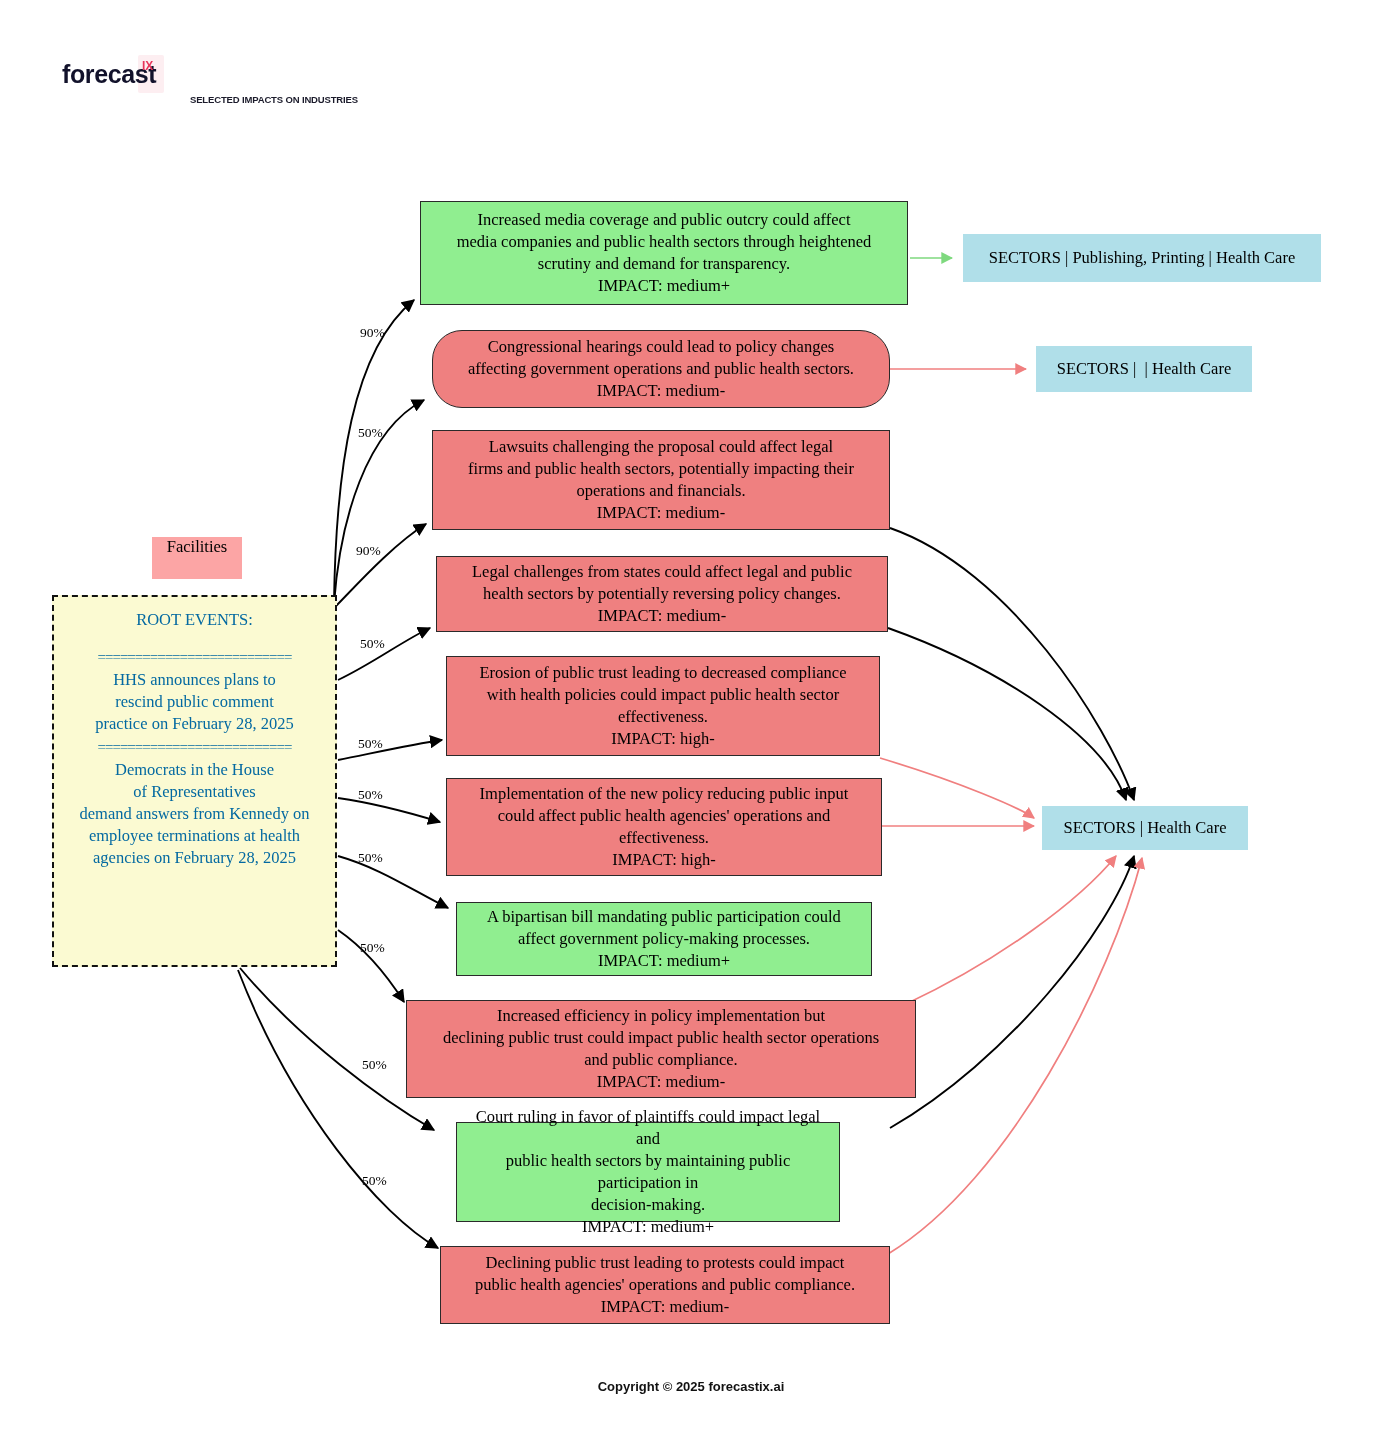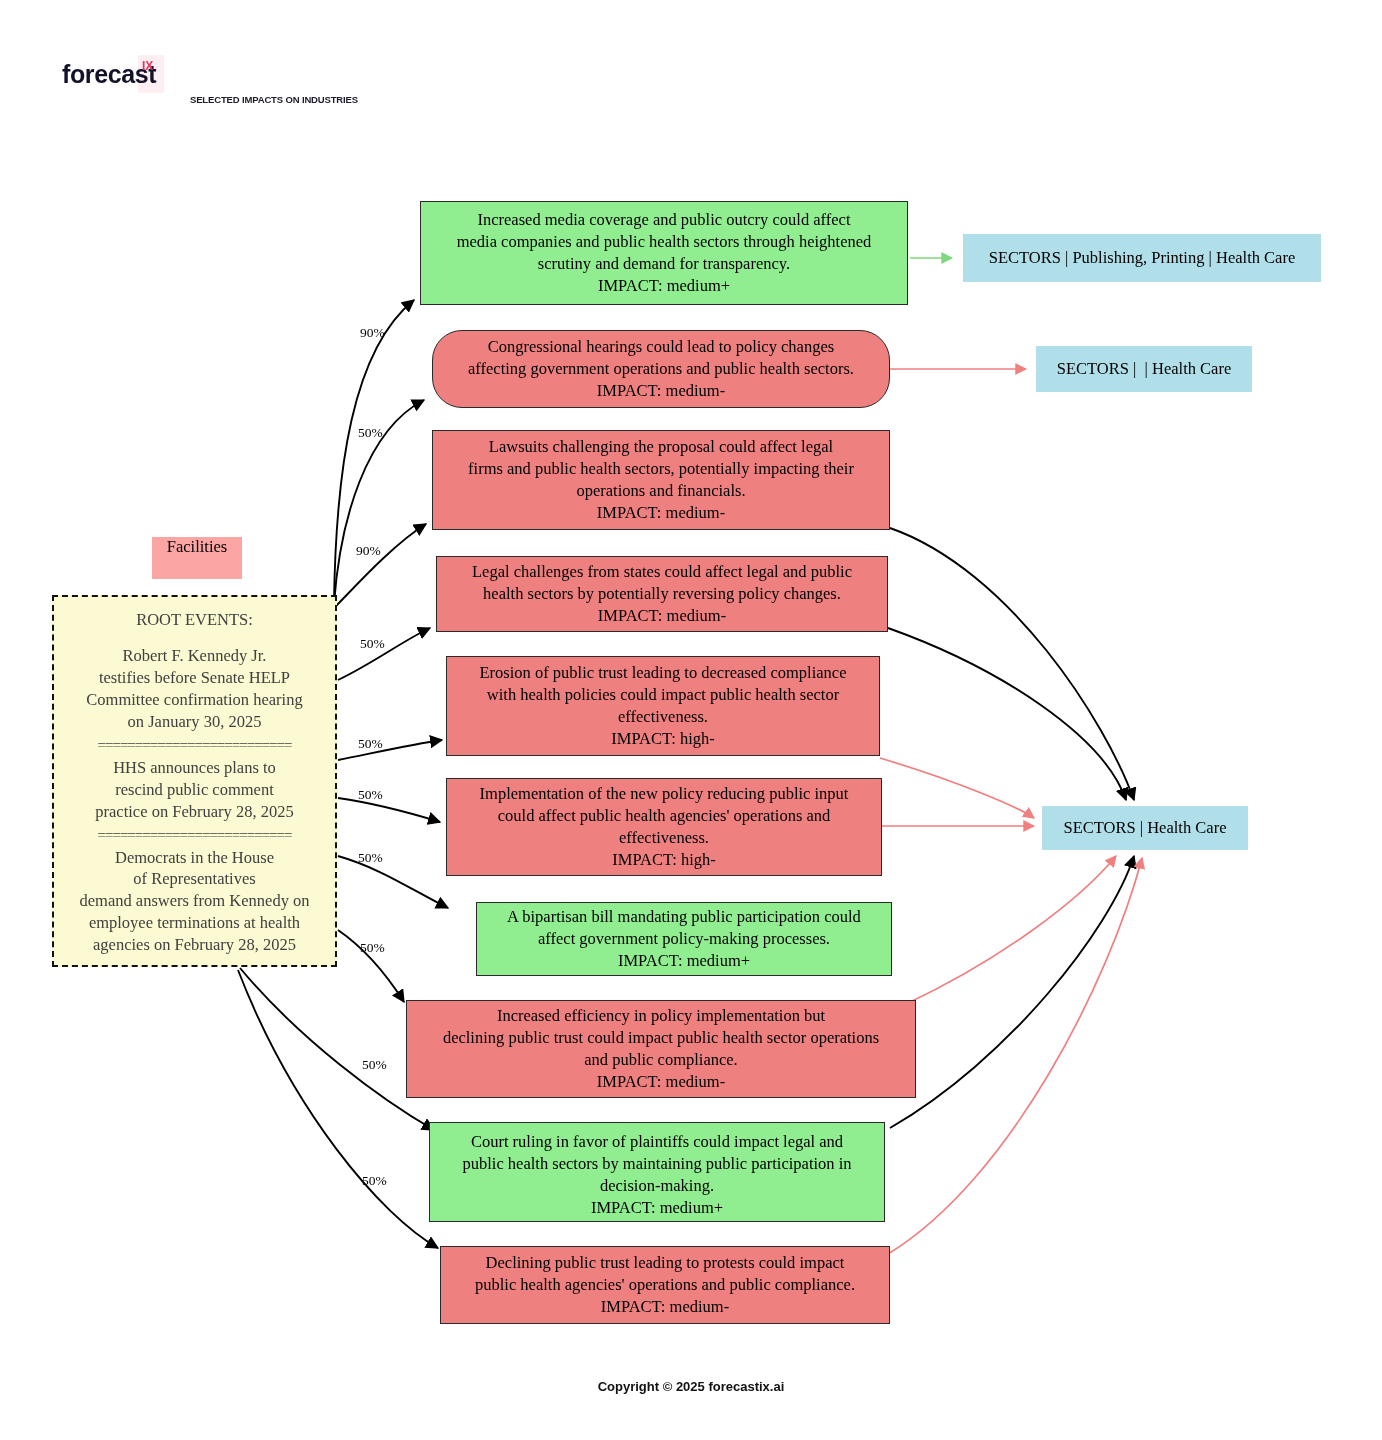--- a/index.html
+++ b/index.html
@@ -124,21 +124,21 @@
     box-sizing: border-box;
     background: #fbfad2;
     border: 2.2px dashed #111;
     display: flex;
     flex-direction: column;
     align-items: center;
     justify-content: flex-start;
     padding: 12px 8px 0 8px;
     font-size: 16.5px;
     line-height: 1.33;
-    color: #404040;
+    color: #0369a1;
     text-align: center;
   }
   #root-events .re-head { margin-bottom: 14px; }
   #root-events .re-item { white-space: pre-line; }
   #root-events .re-sep {
     font-size: 15px;
     letter-spacing: -1px;
     line-height: 1.0;
     margin: 5px 0 4px 0;
     overflow: hidden;
@@ -247,24 +247,20 @@
 <div class="prob" style="left:360px;  top:940px;">50%</div>
 <div class="prob" style="left:362px;  top:1057px;">50%</div>
 <div class="prob" style="left:362px;  top:1173px;">50%</div>
 
 <div id="facilities-legend">
   <span>Facilities</span>
 </div>
 
 <div id="root-events">
   <div class="re-head">ROOT EVENTS:</div>
-  <div class="re-item">Robert F. Kennedy Jr.
-testifies before Senate HELP
-Committee confirmation hearing
-on January 30, 2025</div>
   <div class="re-sep">==========================</div>
   <div class="re-item">HHS announces plans to
 rescind public comment
 practice on February 28, 2025</div>
   <div class="re-sep">==========================</div>
   <div class="re-item">Democrats in the House
 of Representatives
 demand answers from Kennedy on
 employee terminations at health
 agencies on February 28, 2025</div>
@@ -303,34 +299,34 @@
 IMPACT: high-</span>
 </div>
 
 <div class="node neg" style="left:446px; top:778px;  width:436px; height:98px;">
   <span>Implementation of the new policy reducing public input
 could affect public health agencies' operations and
 effectiveness.
 IMPACT: high-</span>
 </div>
 
-<div class="node pos" style="left:476px; top:902px;  width:416px; height:74px;">
+<div class="node pos" style="left:456px; top:902px;  width:416px; height:74px;">
   <span>A bipartisan bill mandating public participation could
 affect government policy-making processes.
 IMPACT: medium+</span>
 </div>
 
 <div class="node neg" style="left:406px; top:1000px; width:510px; height:98px;">
   <span>Increased efficiency in policy implementation but
 declining public trust could impact public health sector operations
 and public compliance.
 IMPACT: medium-</span>
 </div>
 
-<div class="node pos" style="left:429px; top:1122px; width:456px; height:100px;align-items:flex-end;">
+<div class="node pos" style="left:456px; top:1122px; width:384px; height:100px;">
   <span>Court ruling in favor of plaintiffs could impact legal and
 public health sectors by maintaining public participation in
 decision-making.
 IMPACT: medium+</span>
 </div>
 
 <div class="node neg" style="left:440px; top:1246px; width:450px; height:78px;">
   <span>Declining public trust leading to protests could impact
 public health agencies' operations and public compliance.
 IMPACT: medium-</span>

